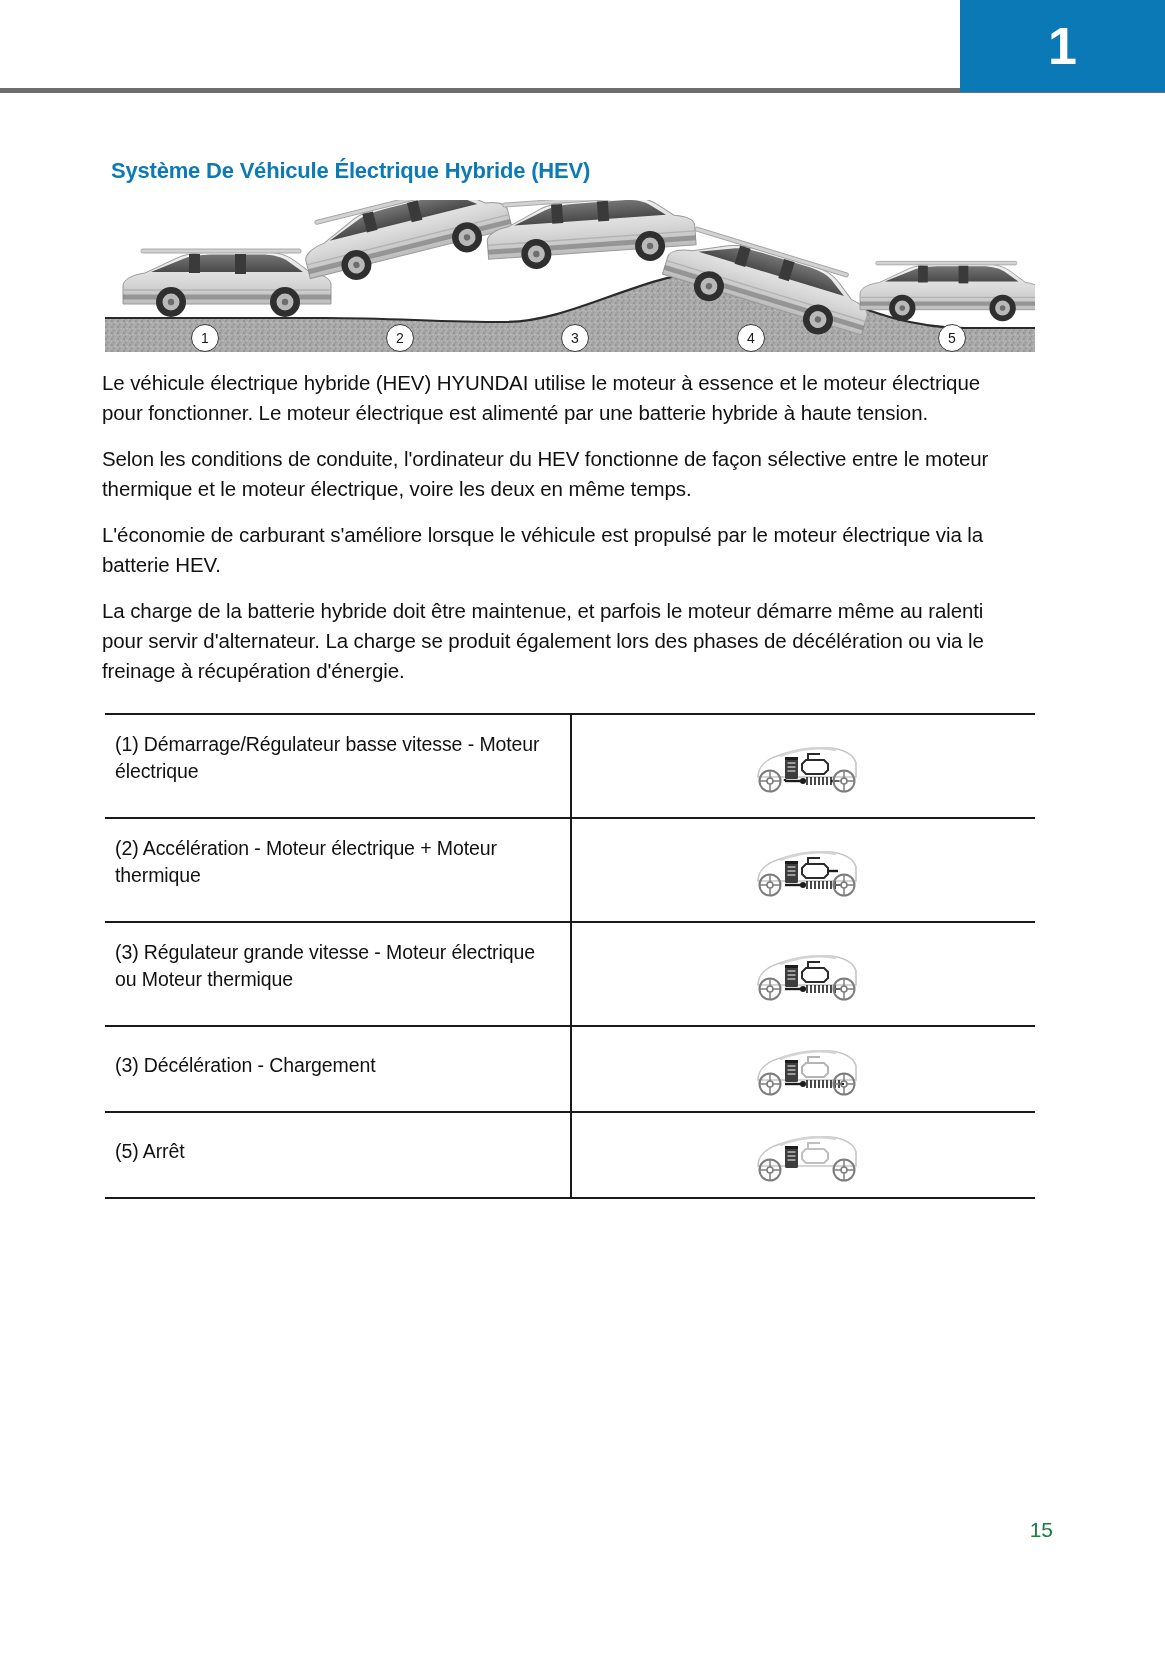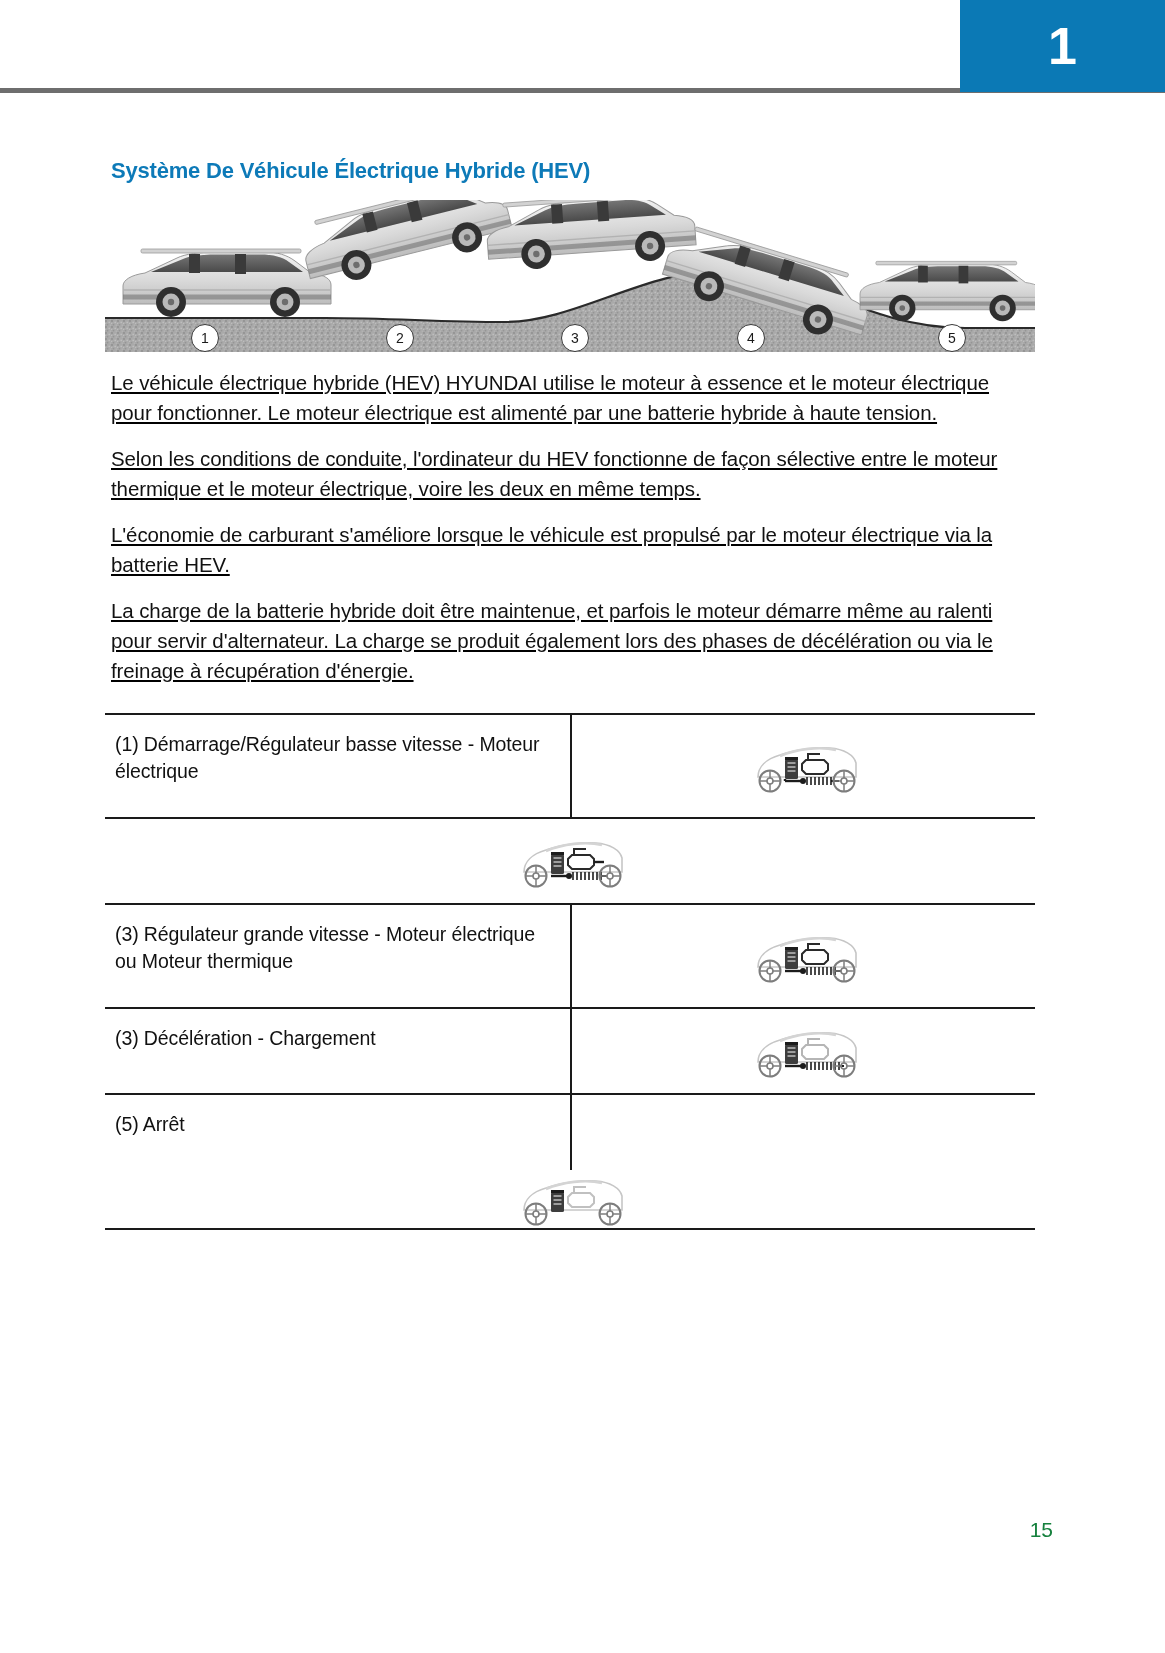--- a/index.html
+++ b/index.html
@@ -35,42 +35,42 @@
     background:#ffffff;overflow:hidden;
   }
   .callout{
     position:absolute;width:26px;height:26px;border-radius:50%;
     background:#ffffff;border:1.5px solid #3a3a3a;
     display:flex;align-items:center;justify-content:center;
     font-size:14px;color:#1a1a1a;font-family:"Liberation Sans",sans-serif;
   }
   
   .body-copy{
-    position:absolute;left:111px;top:368px;width:900px;text-decoration:underline;
+    position:absolute;left:102px;top:368px;width:900px;
   }
   .para{
     font-size:20.5px;line-height:30px;color:#111111;
     margin:0 0 16px 0;letter-spacing:-0.1px;
   }
   
   .legend-table{
     position:absolute;left:105px;top:713px;width:930px;
     border-collapse:collapse;
   }
   .row{
     display:flex;align-items:stretch;
     border-top:2.5px solid #1a1a1a;
     min-height:84px;
   }
-  .row.last{border-bottom:2.5px solid #1a1a1a;flex-direction:column;}
+  .row.last{border-bottom:2.5px solid #1a1a1a;}
   .cell-text{
     width:467px;box-sizing:border-box;
     padding:16px 12px 32px 10px;
     font-size:19.5px;line-height:27px;color:#111111;
-    display:flex;align-items:flex-start;
+    display:flex;align-items:flex-end;
     border-right:2.5px solid #1a1a1a;
     letter-spacing:-0.1px;
   }
   .cell-icon{
     flex:1;display:flex;align-items:center;justify-content:center;
   }
   
   .page-number{
     position:absolute;right:112px;top:1518px;
     font-size:21px;color:#15803d;font-weight:normal;
@@ -274,20 +274,23 @@
           <line x1="100" y1="34" x2="100" y2="41"></line>
             <line x1="100" y1="47" x2="100" y2="54"></line>
           <line x1="90" y1="44" x2="97" y2="44"></line>
             <line x1="103" y1="44" x2="110" y2="44"></line>
         </g>
       </svg>
     </div>
   </div>
 
   <div class="row">
+    <div class="cell-text">
+      <span>(2) Accélération - Moteur électrique + Moteur thermique</span>
+    </div>
     <div class="cell-icon">
       <svg width="120" height="58" viewBox="0 0 120 58">
         <path d="M14 40 C14 30 22 22 36 18 C50 13 70 10 86 11 C100 12 110 18 112 26 L112 40 Z" fill="#ffffff" stroke="#c6c6c6" stroke-width="1.6"></path>
         <path d="M36 19 C52 12 76 9 92 13" fill="none" stroke="#d4d4d4" stroke-width="2.6"></path>
         <rect x="41" y="22" width="13" height="20" rx="1.5" fill="#3d3d3d"></rect>
         <rect x="41" y="20" width="13" height="3" fill="#1c1c1c"></rect>
         <line x1="43.5" y1="26" x2="51.5" y2="26" stroke="#ffffff" stroke-width="1"></line>
         <line x1="43.5" y1="30" x2="51.5" y2="30" stroke="#ffffff" stroke-width="1"></line>
         <line x1="43.5" y1="34" x2="51.5" y2="34" stroke="#ffffff" stroke-width="1"></line>
         <path d="M62 23 L80 23 L84 27 L84 33 L80 37 L62 37 L58 33 L58 27 Z" fill="#ffffff" stroke="#2a2a2a" stroke-width="2"></path>

